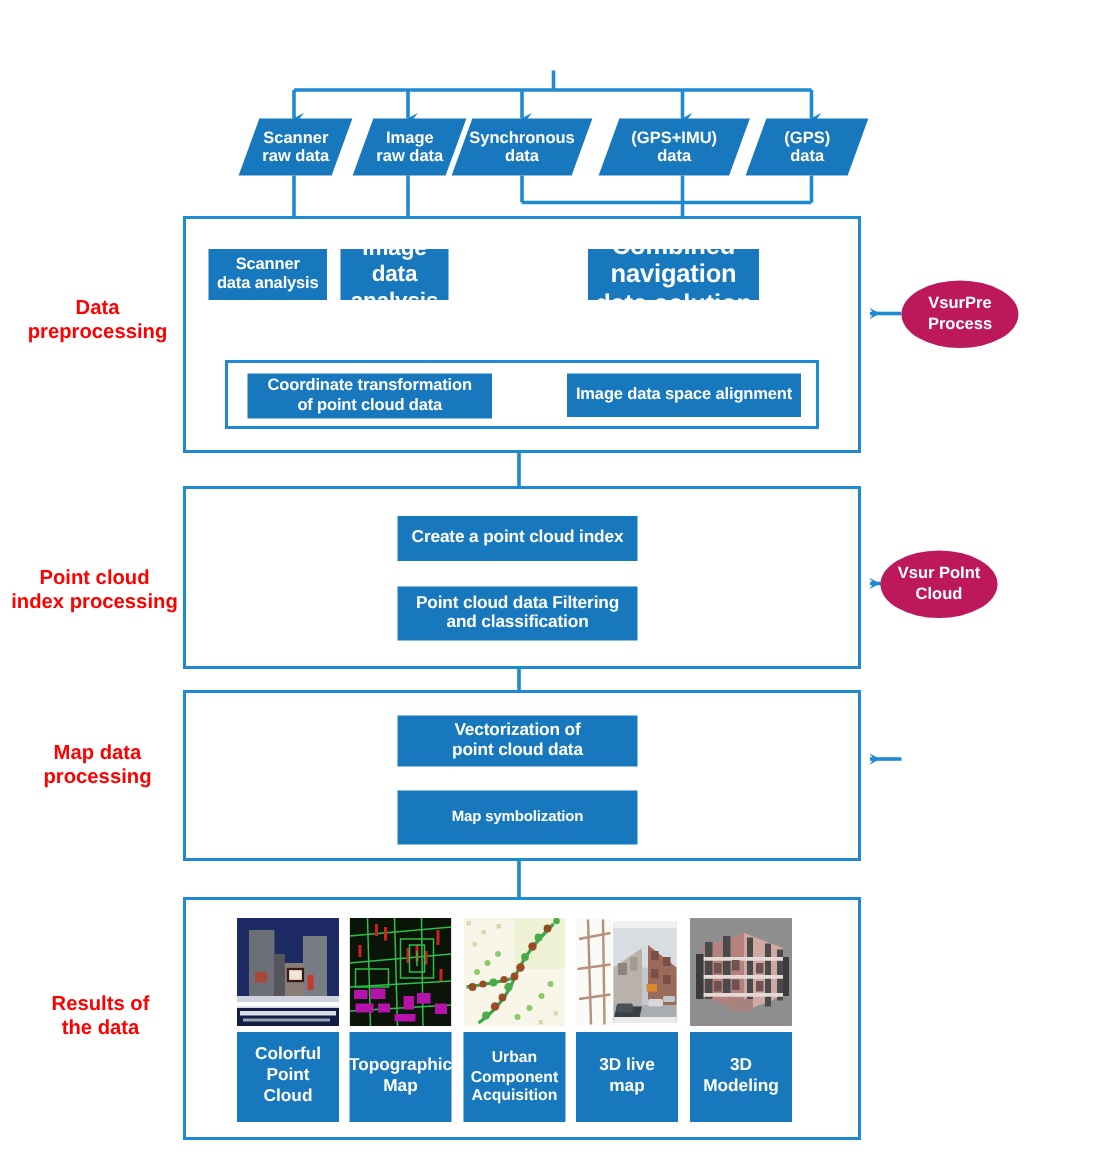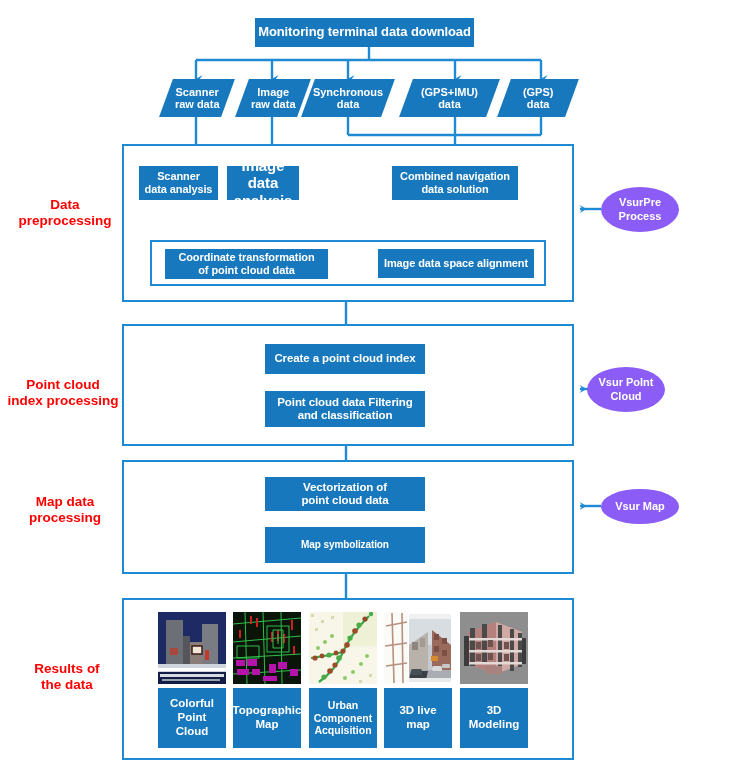--- a/index.html
+++ b/index.html
@@ -30,21 +30,21 @@
     position:absolute;border:2px solid #1f8ad4;background:#fff;box-sizing:border-box;
   }
   .inner-box{
     position:absolute;border:2px solid #1f8ad4;background:#fff;box-sizing:border-box;
   }
   .stage-label{
     position:absolute;color:#ff0000;font-weight:bold;font-size:13.5px;
     text-align:center;line-height:1.2;
   }
   .ellipse{
-    position:absolute;background:#8b5cf6;color:#fff;border-radius:50%;
+    position:absolute;background:#be185d;color:#fff;border-radius:50%;
     display:flex;align-items:center;justify-content:center;text-align:center;
     font-weight:bold;font-size:11px;line-height:1.2;box-sizing:border-box;
   }
   .thumb{position:absolute;overflow:hidden;background:#fff;}
   .result-label{
     position:absolute;background:#1878be;color:#fff;font-weight:bold;font-size:11.5px;
     display:flex;align-items:center;justify-content:center;text-align:center;
     line-height:1.2;box-sizing:border-box;
   }
 </style>
@@ -97,21 +97,20 @@
       <path d="M346,511 L346,527" marker-end="url(#ar)"></path>
 
       <path d="M346,563 L346,602" marker-end="url(#ar)"></path>
 
       <path d="M601,209 L580,209" marker-end="url(#arl)"></path>
       <path d="M601,389 L580,389" marker-end="url(#arl)"></path>
       <path d="M601,506 L580,506" marker-end="url(#arl)"></path>
     </g>
   </svg>
 
-  <div class="node title-node" style="left:255px;top:18px;width:219px;height:29px;">Monitoring terminal data download</div>
 
   <div class="para" style="left:166px;top:79px;width:62px;height:38px;">
     <span style="white-space:pre-line;">Scanner
 raw data</span>
   </div>
   <div class="para" style="left:242px;top:79px;width:62px;height:38px;">
     <span style="white-space:pre-line;">Image
 raw data</span>
   </div>
   <div class="para" style="left:308px;top:79px;width:80px;height:38px;">
@@ -128,21 +127,21 @@
   </div>
 
   <div class="stage-label" style="left:10px;top:197px;width:110px;white-space:pre-line;">Data
 preprocessing</div>
   <div class="stage-box" style="left:122px;top:144px;width:452px;height:158px;"></div>
 
   <div class="node" style="left:139px;top:166px;width:79px;height:34px;font-size:11px;white-space:pre-line;">Scanner
 data analysis</div>
   <div class="node" style="left:227px;top:166px;width:72px;height:34px;font-size:15px;white-space:pre-line;">Image data
 analysis</div>
-  <div class="node" style="left:392px;top:166px;width:126px;height:34px;font-size:11px;white-space:pre-line;">Combined navigation
+  <div class="node" style="left:392px;top:166px;width:114px;height:34px;font-size:17px;white-space:pre-line;">Combined navigation
 data solution</div>
 
   <div class="inner-box" style="left:150px;top:240px;width:396px;height:46px;"></div>
   <div class="node" style="left:165px;top:249px;width:163px;height:30px;font-size:11px;white-space:pre-line;">Coordinate transformation
 of point cloud data</div>
   <div class="node" style="left:378px;top:249px;width:156px;height:29px;font-size:11px;white-space:pre-line;">Image data space alignment</div>
 
   <div class="ellipse" style="left:601px;top:187px;width:78px;height:45px;white-space:pre-line;">VsurPre
 Process</div>
 
@@ -158,21 +157,20 @@
 Cloud</div>
 
   <div class="stage-label" style="left:8px;top:494px;width:114px;white-space:pre-line;">Map data
 processing</div>
   <div class="stage-box" style="left:122px;top:460px;width:452px;height:114px;"></div>
 
   <div class="node" style="left:265px;top:477px;width:160px;height:34px;font-size:11.5px;white-space:pre-line;">Vectorization of
 point cloud data</div>
   <div class="node" style="left:265px;top:527px;width:160px;height:36px;font-size:10px;white-space:pre-line;">Map symbolization</div>
 
-  <div class="ellipse" style="left:601px;top:489px;width:78px;height:35px;white-space:pre-line;">Vsur Map</div>
 
   <div class="stage-label" style="left:14px;top:661px;width:106px;white-space:pre-line;">Results of
 the data</div>
   <div class="stage-box" style="left:122px;top:598px;width:452px;height:162px;"></div>
 
   <div class="thumb" style="left:158px;top:612px;width:68px;height:72px;">
     <svg viewBox="0 0 68 72" width="68" height="72">
       <rect x="0" y="0" width="68" height="72" fill="#1d2a63"></rect>
       <rect x="8" y="8" width="17" height="44" fill="#6d6f76"></rect>
       <rect x="25" y="24" width="7" height="28" fill="#54565c"></rect>

